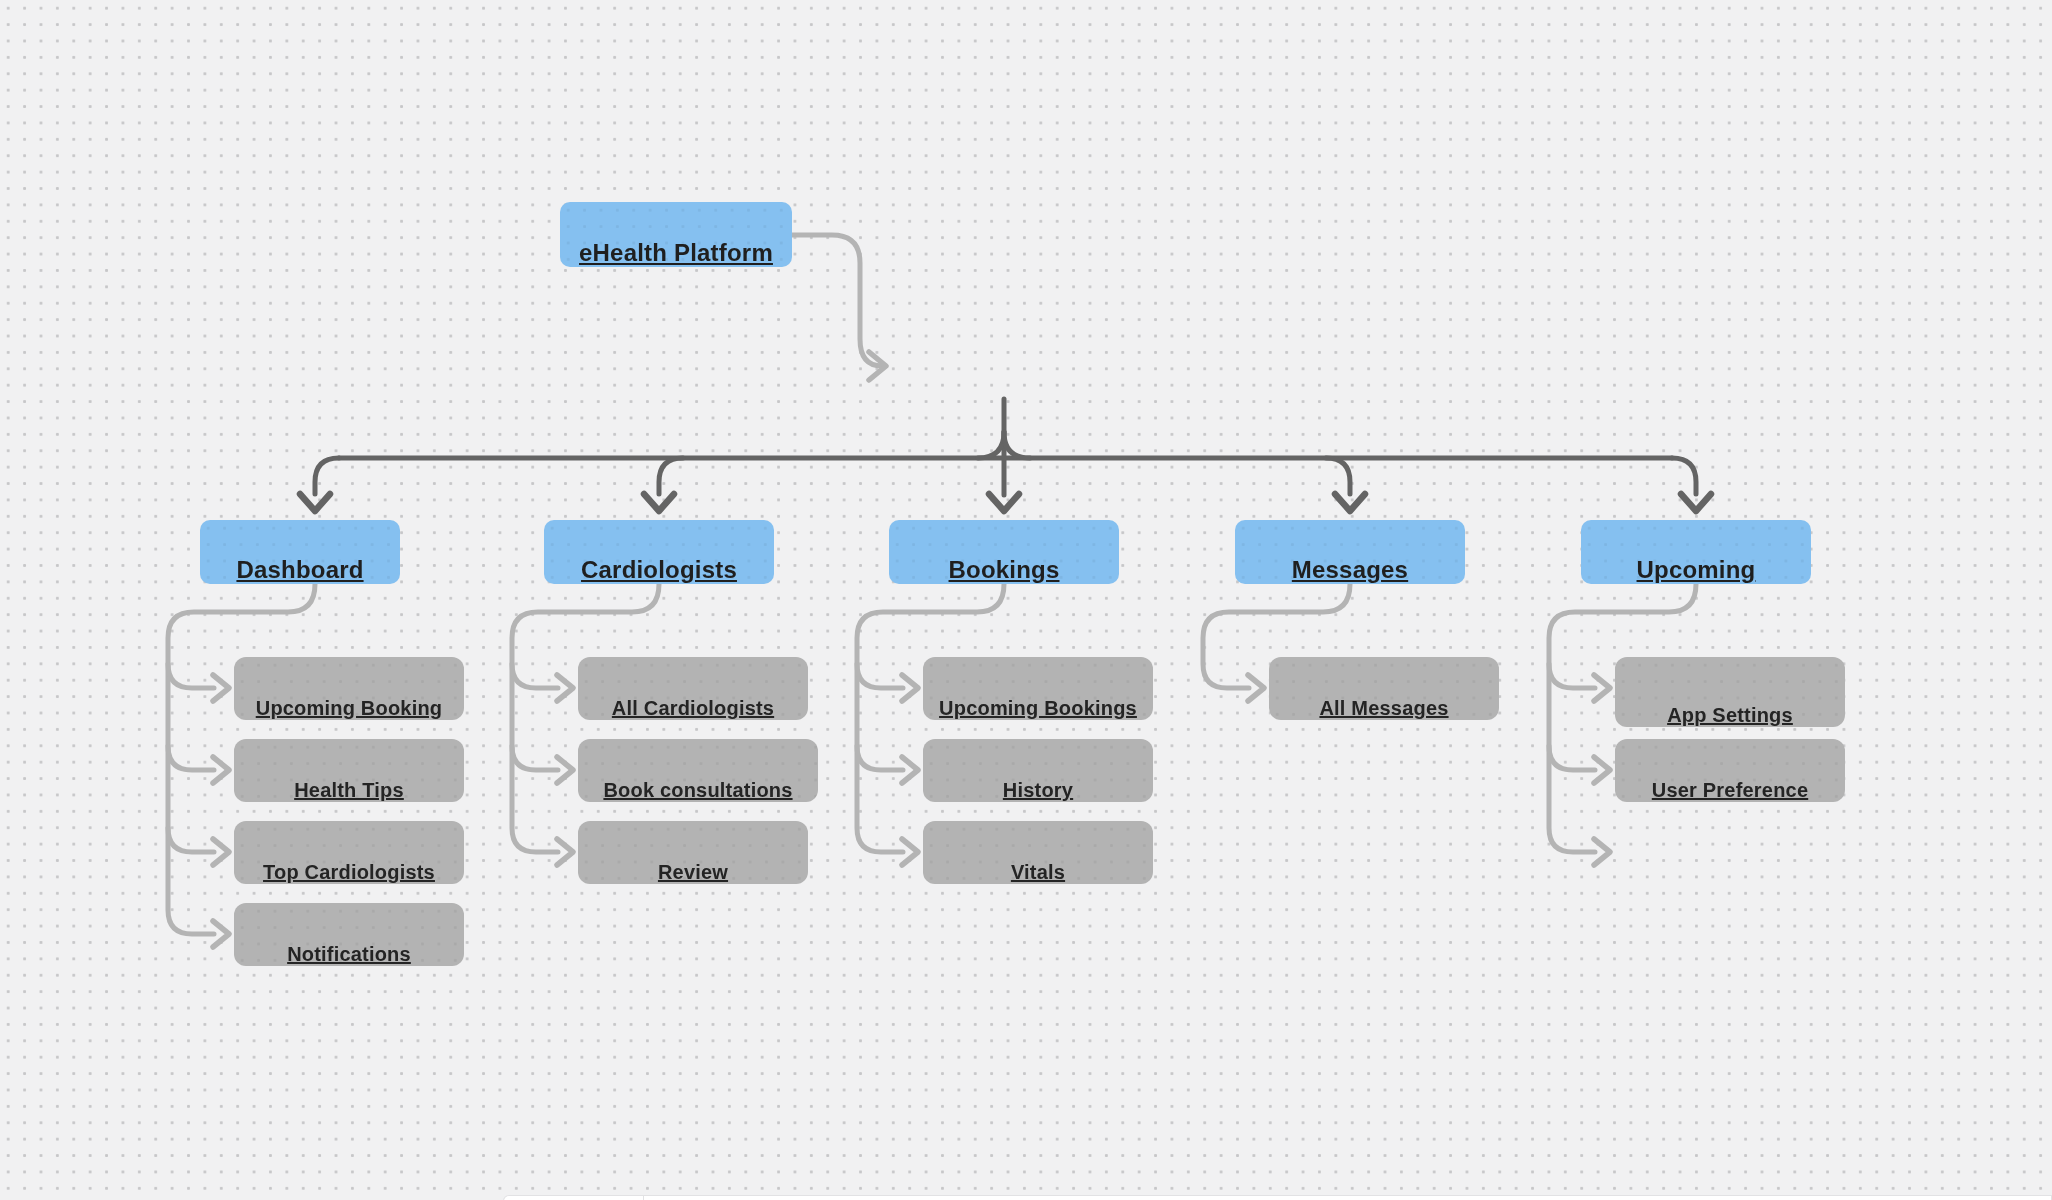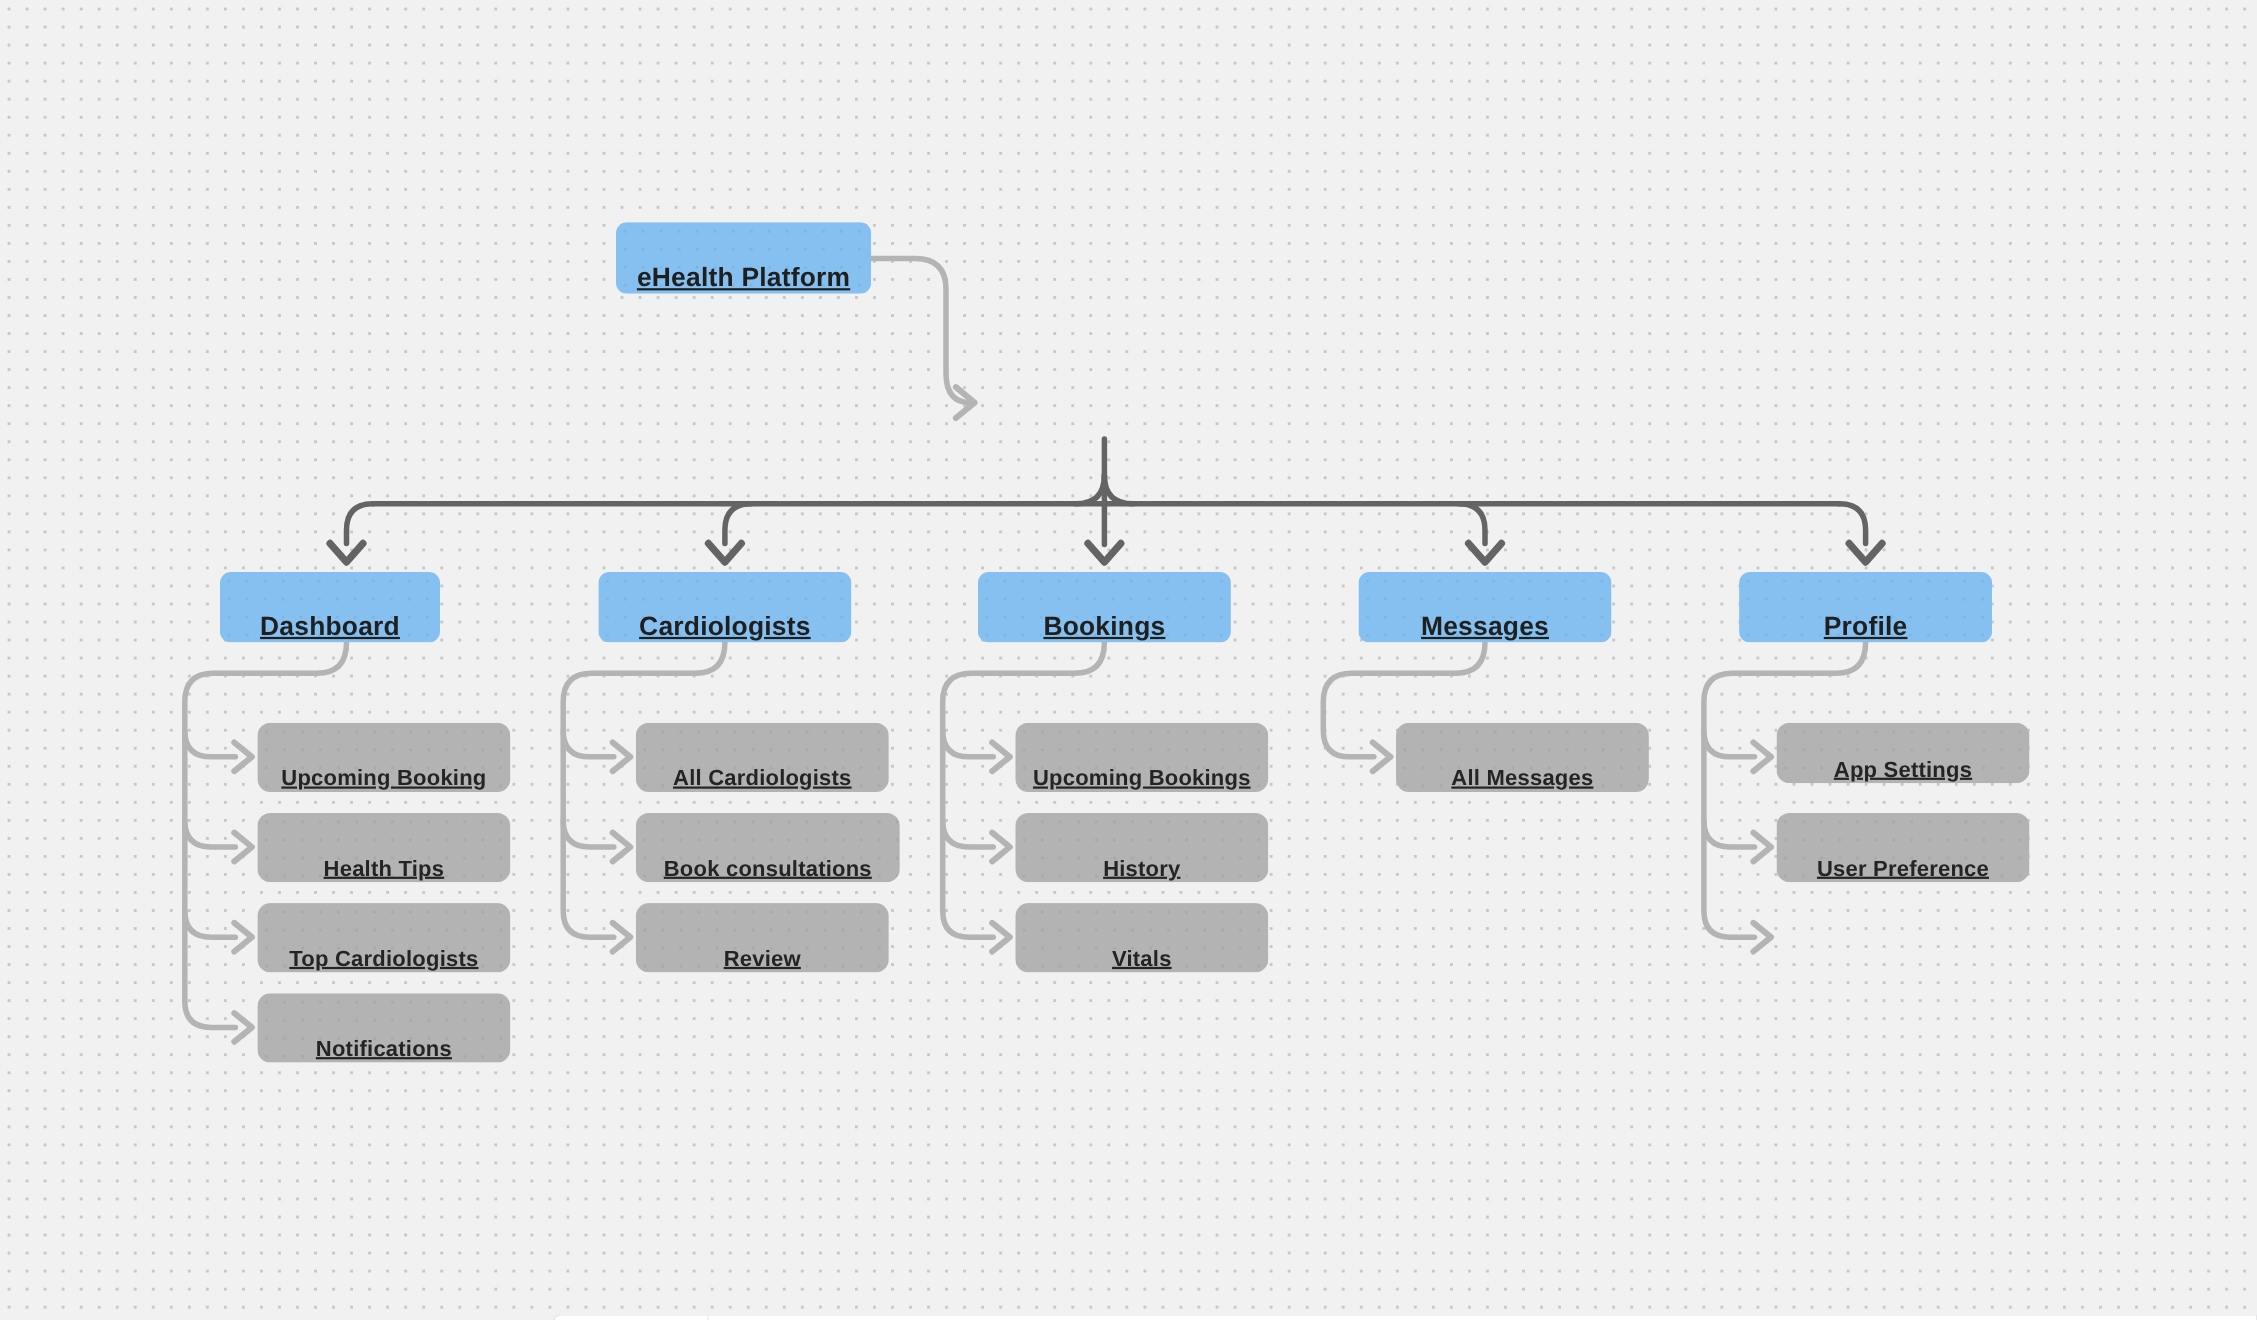--- a/index.html
+++ b/index.html
@@ -102,21 +102,21 @@
   <div class="node blue" style="left:544px;top:520px;width:230px;height:64px;">
     <span>Cardiologists</span>
   </div>
   <div class="node blue" style="left:889px;top:520px;width:230px;height:64px;">
     <span>Bookings</span>
   </div>
   <div class="node blue" style="left:1235px;top:520px;width:230px;height:64px;">
     <span>Messages</span>
   </div>
   <div class="node blue" style="left:1581px;top:520px;width:230px;height:64px;">
-    <span>Profile</span>
+    <span>Upcoming</span>
   </div>
 
   <div class="node gray" style="left:234px;top:657px;width:230px;height:63px;">
     <span>Upcoming Booking</span>
   </div>
   <div class="node gray" style="left:234px;top:739px;width:230px;height:63px;">
     <span>Health Tips</span>
   </div>
   <div class="node gray" style="left:234px;top:821px;width:230px;height:63px;">
     <span>Top Cardiologists</span>
@@ -142,21 +142,21 @@
     <span>History</span>
   </div>
   <div class="node gray" style="left:923px;top:821px;width:230px;height:63px;">
     <span>Vitals</span>
   </div>
 
   <div class="node gray" style="left:1269px;top:657px;width:230px;height:63px;">
     <span>All Messages</span>
   </div>
 
-  <div class="node gray" style="left:1615px;top:657px;width:230px;height:55px;">
+  <div class="node gray" style="left:1615px;top:657px;width:230px;height:70px;">
     <span>App Settings</span>
   </div>
   <div class="node gray" style="left:1615px;top:739px;width:230px;height:63px;">
     <span>User Preference</span>
   </div>
 
   <div class="toolbar-sliver">
     <div class="divider"></div>
   </div>
 

